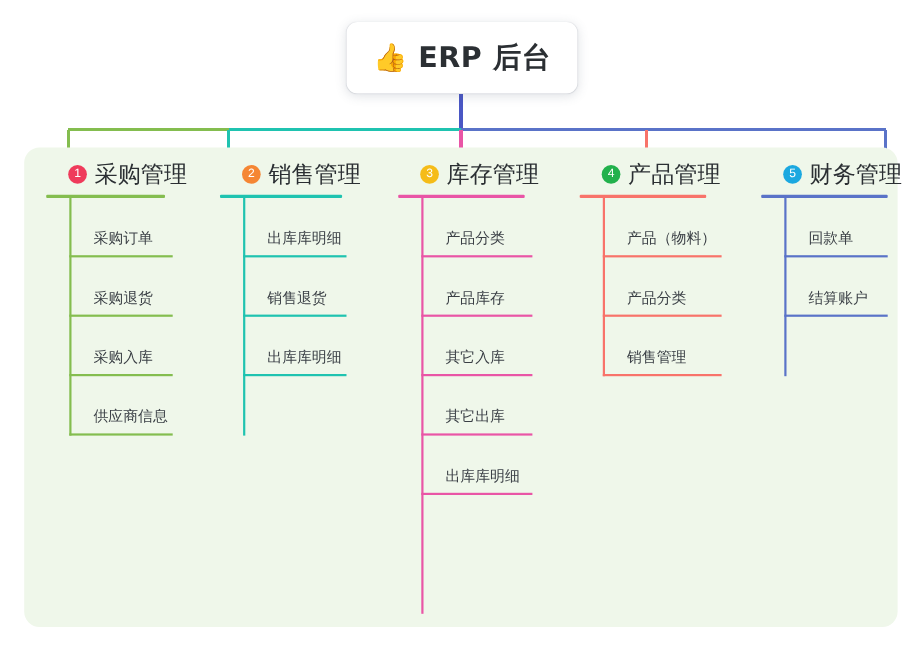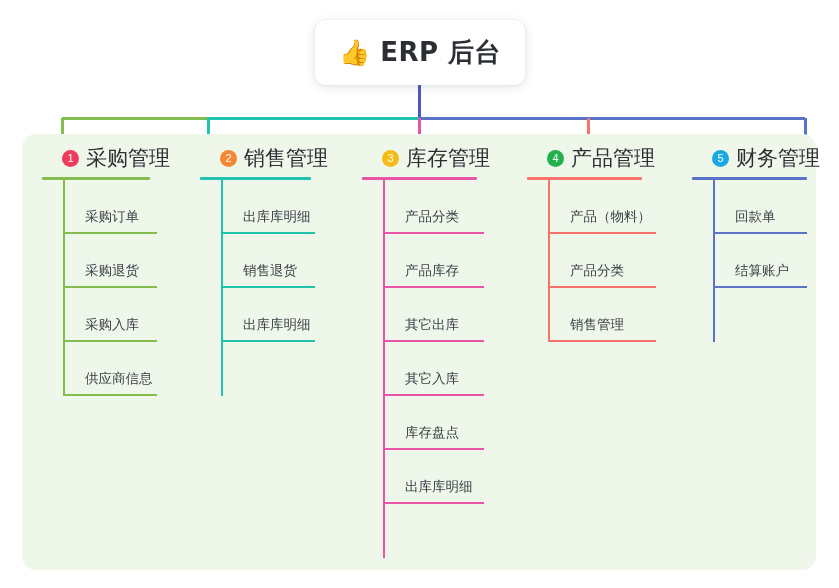--- a/index.html
+++ b/index.html
@@ -231,29 +231,25 @@
           <div class="spine" style="background: rgb(233, 85, 166); height: 378px;"></div>
           <div class="leaf">
             <span class="leaf-label">产品分类</span>
             <div class="leaf-rule" style="width: 101px; background: rgb(233, 85, 166);"></div>
           </div>
           <div class="leaf">
             <span class="leaf-label">产品库存</span>
             <div class="leaf-rule" style="width: 101px; background: rgb(233, 85, 166);"></div>
           </div>
           <div class="leaf">
+            <span class="leaf-label">其它入库</span>
+            <div class="leaf-rule" style="width: 101px; background: rgb(233, 85, 166);"></div>
+          </div>
+          <div class="leaf">
             <span class="leaf-label">其它出库</span>
-            <div class="leaf-rule" style="width: 101px; background: rgb(233, 85, 166);"></div>
-          </div>
-          <div class="leaf">
-            <span class="leaf-label">其它入库</span>
-            <div class="leaf-rule" style="width: 101px; background: rgb(233, 85, 166);"></div>
-          </div>
-          <div class="leaf">
-            <span class="leaf-label">库存盘点</span>
             <div class="leaf-rule" style="width: 101px; background: rgb(233, 85, 166);"></div>
           </div>
           <div class="leaf">
             <span class="leaf-label">出库库明细</span>
             <div class="leaf-rule" style="width: 101px; background: rgb(233, 85, 166);"></div>
           </div>
         </div>
       </div>
       <div class="column" style="left: 527px;">
         <div class="col-head">

